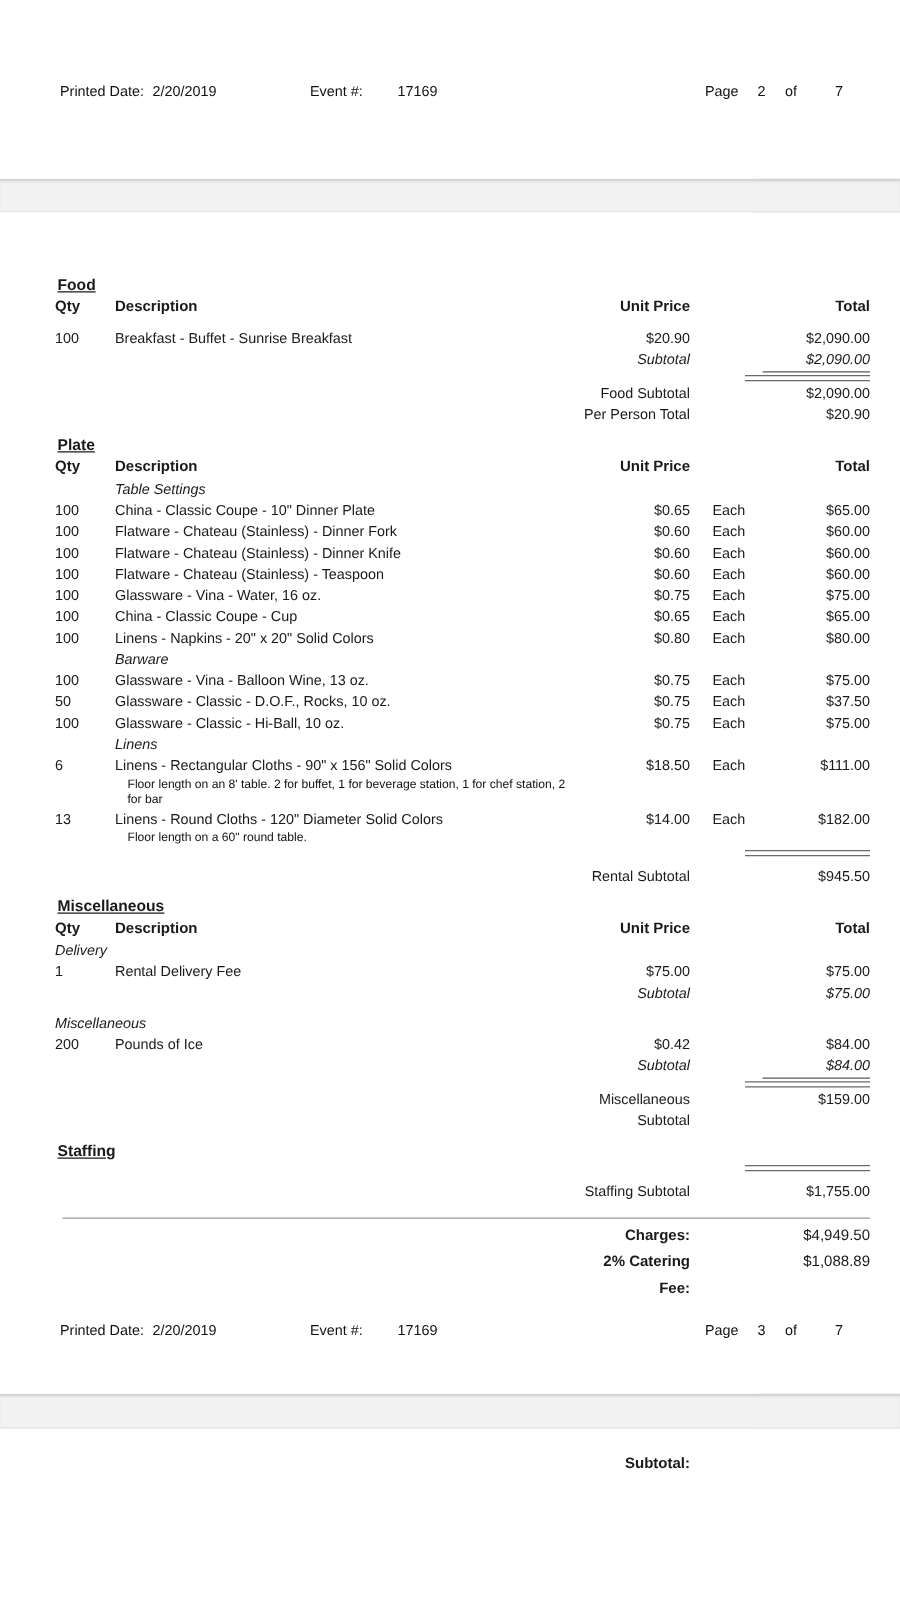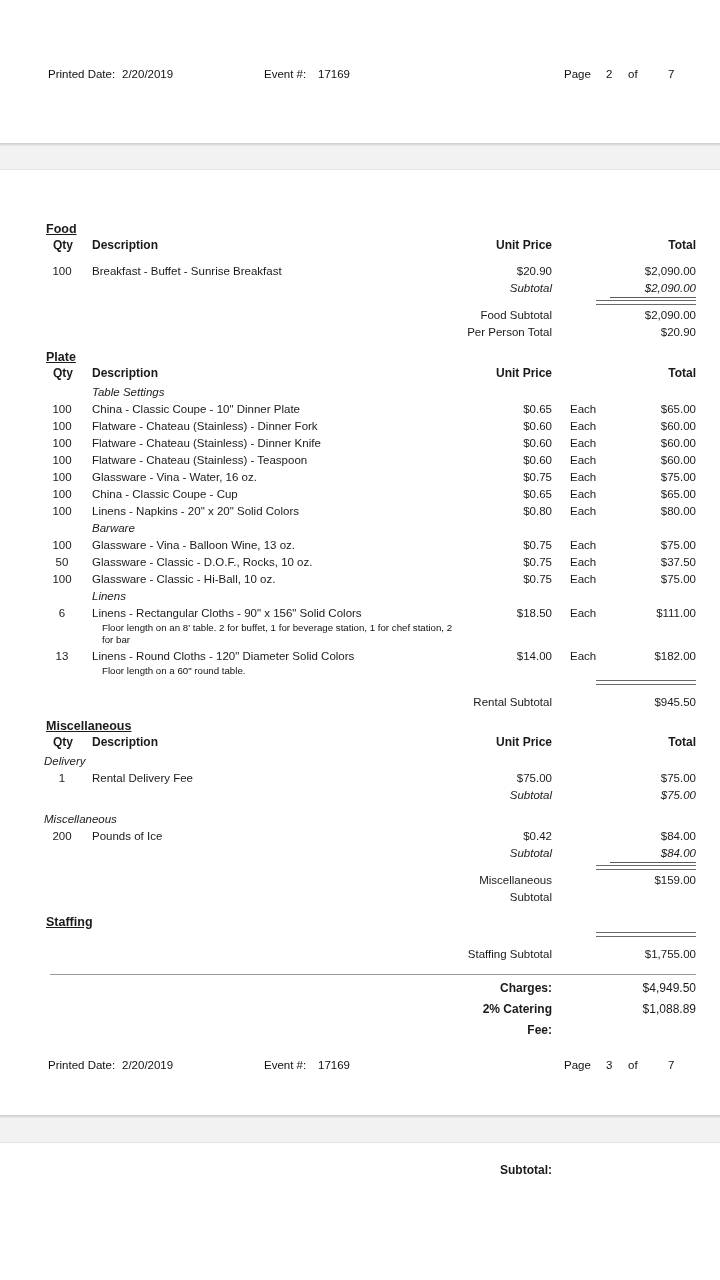--- a/index.html
+++ b/index.html
@@ -27,21 +27,21 @@
   .runline {
     position: relative;
     height: 26px;
     font-size: 11.5px;
     color: #111;
     padding: 0 24px 0 48px;
   }
   .runline .lbl { position:absolute; white-space:nowrap; }
   .rl-pd-label  { left: 48px; }
   .rl-pd-value  { left: 122px; }
-  .rl-ev-label  { left: 264px; }
+  .rl-ev-label  { left: 248px; }
   .rl-ev-value  { left: 318px; }
   .rl-pg-label  { left: 564px; }
   .rl-pg-num    { left: 606px; }
   .rl-pg-of     { left: 628px; }
   .rl-pg-total  { left: 668px; }
 
   
   .doc { padding: 0 24px 0 44px; }
 
   .sect-title {
@@ -56,21 +56,21 @@
 
   table.grid { width: 652px; border-collapse: collapse; table-layout: fixed; }
   table.grid td { padding: 0; vertical-align: top; font-size: 11.5px; line-height: 17px; }
 
   col.c-qty   { width: 44px; }
   col.c-desc  { width: 370px; }
   col.c-price { width: 94px; }
   col.c-each  { width: 58px; }
   col.c-total { width: 86px; }
 
-  .qty   { text-align: center; padding-right: 8px !important; margin-top: 37px; }
+  .qty   { text-align: left; padding-right: 8px !important; margin-top: 37px; }
   .desc  { text-align: left; padding-left: 4px !important; margin-top: 12px; }
   .price { text-align: right; }
   .each  { text-align: left; padding-left: 18px !important; }
   .total { text-align: right; }
 
   tr.hdr td {
     font-weight: bold;
     font-size: 12px;
     padding-bottom: 2px !important;
   }

